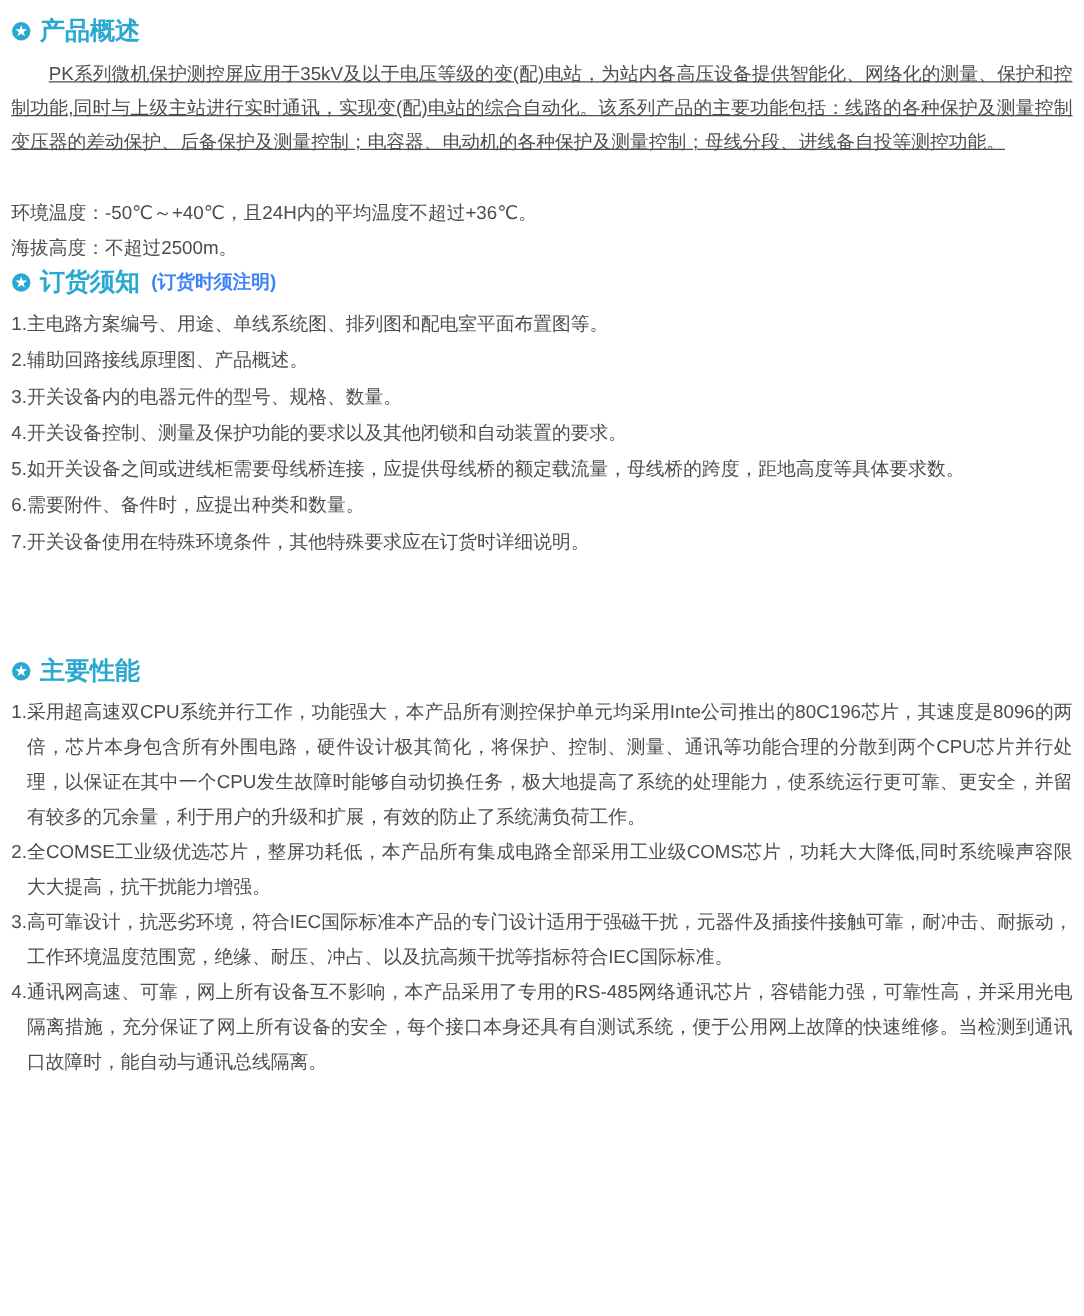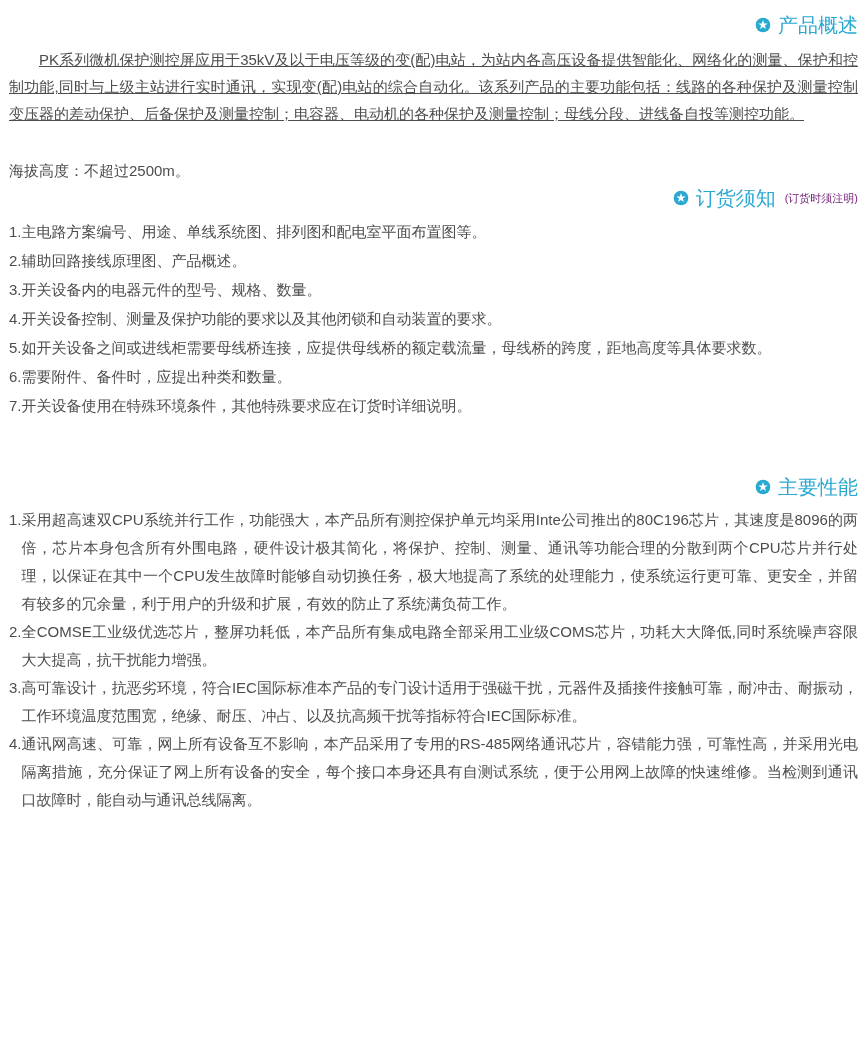--- a/index.html
+++ b/index.html
@@ -18,47 +18,46 @@
   }
   .sec {
     margin: 0;
   }
   .sec-title {
     display: flex;
     align-items: center;
     gap: 7px;
     margin: 0;
     font-size: 20px;
-    font-weight: 400;
+    font-weight: 700;
     line-height: 26px;
     color: #29a8d2;
-    justify-content: flex-end;
   }
   .sec-title .badge {
     display: inline-flex;
     width: 16px;
     height: 16px;
     flex: 0 0 auto;
   }
   .sec-subtitle {
-    font-size: 11px;
-    color: #701a75;
+    font-size: 15px;
+    color: #3b82f6;
     margin-left: 2px;
   }
   .para {
     margin: 8px 0 0 0;
     line-height: 27px;
     text-align: justify;
     text-indent: 2em;
     text-decoration: underline;
   }
   
   #sec-conditions { margin-top: 30px; }
   #sec-ordering   { }
-  #sec-performance{ margin-top: 54px; }
+  #sec-performance{ margin-top: 76px; }
 
   .cond-lines {
     margin-top: 3px;
     line-height: 28px;
   }
   .cond-line { white-space: nowrap; }
   .cond-line.indented { padding-left: 1.1em; }
 
   .num-list {
     margin-top: 6px;
@@ -97,20 +96,23 @@
           <use href="#star-badge"></use>
         </svg>
     </span>
     <span>产品概述</span>
   </h2>
   <p class="para">PK系列微机保护测控屏应用于35kV及以于电压等级的变(配)电站，为站内各高压设备提供智能化、网络化的测量、保护和控制功能,同时与上级主站进行实时通讯，实现变(配)电站的综合自动化。该系列产品的主要功能包括：线路的各种保护及测量控制变压器的差动保护、后备保护及测量控制；电容器、电动机的各种保护及测量控制；母线分段、进线备自投等测控功能。</p>
 </section>
 
 <section class="sec" id="sec-conditions">
   <div class="cond-lines">
+      <div class="cond-line">
+      <span>环境温度：-50℃～+40℃，且24H内的平均温度不超过+36℃。</span>
+    </div>
       <div class="cond-line">
       <span>海拔高度：不超过2500m。</span>
     </div>
     </div>
 </section>
 
 <section class="sec" id="sec-ordering">
   <h2 class="sec-title">
     <span class="badge">
       <svg viewBox="0 0 24 24" width="16" height="16">

